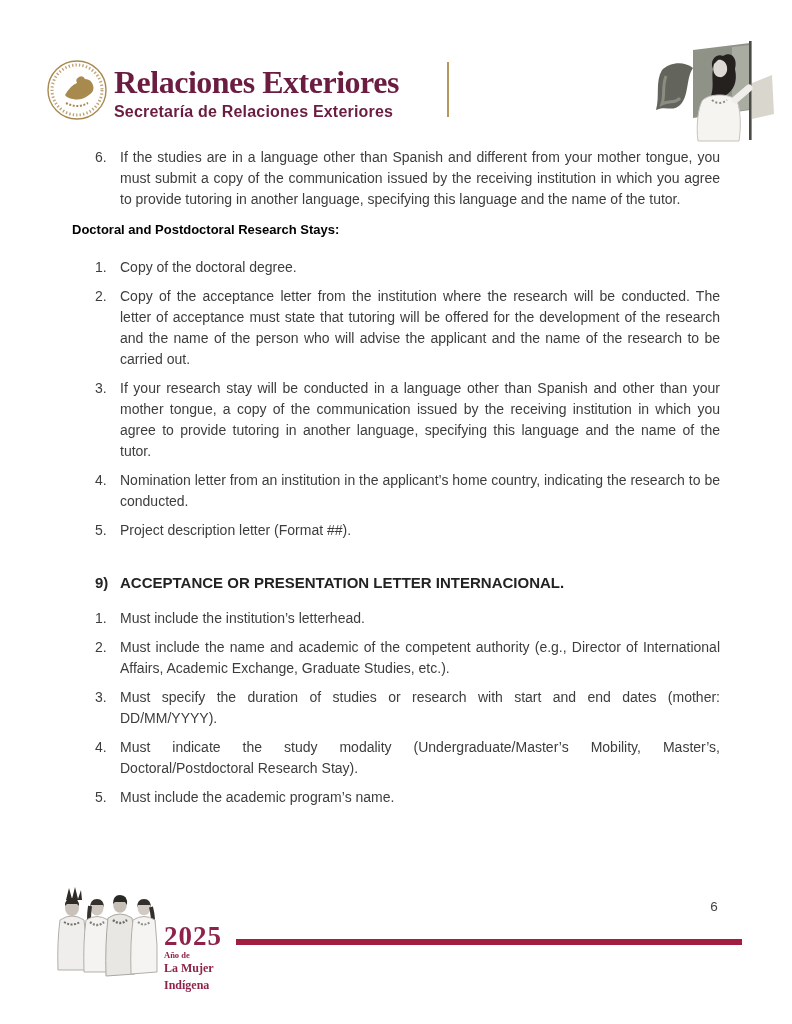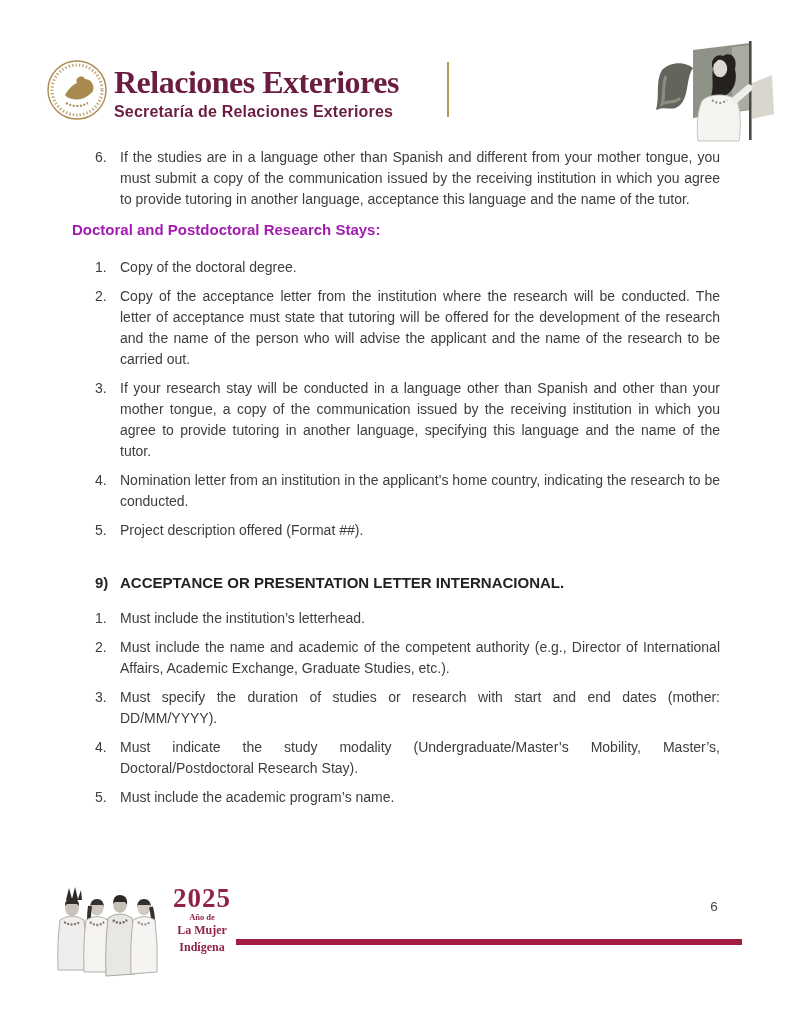--- a/index.html
+++ b/index.html
@@ -26,27 +26,27 @@
   .amexcid-word {font-weight:bold; font-size:24px; line-height:26px; letter-spacing:3px; color:#7f8285;}
   .amexcid-x {color:#9d2449;}
   .amexcid-tagline {margin-top:5px; font-size:6.5px; line-height:8px; font-weight:bold; letter-spacing:0.7px; color:#a3a19b;}
   .flag-illustration {position:absolute; left:652px; top:38px; width:136px; height:106px;}
 
   
   .content {position:absolute; top:147px; left:72px; width:648px; font-size:14px; line-height:21px;}
   .list-item {display:flex; margin-bottom:8px;}
   .list-item .num {flex:0 0 25px; margin-left:23px;}
   .list-item .txt {flex:1; text-align:justify;}
-  .section-heading {font-weight:bold; font-size:15px; line-height:21px; color:#a21caf; margin:9px 0 17px 0;}
+  .section-heading {font-weight:bold; font-size:13px; line-height:21px; color:#000000; margin:9px 0 17px 0;}
   .section2-heading {display:flex; font-weight:bold; font-size:15px; line-height:21px; color:#232323; margin:31px 0 15px 0;}
   .section2-heading .num {flex:0 0 25px; margin-left:23px;}
 
   
   .footer-illustration {position:absolute; left:52px; top:886px; width:118px; height:92px;}
-  .footer-brand {position:absolute; left:164px; top:884px; width:76px; text-align:center; color:#8e2248;}
+  .footer-brand {position:absolute; left:164px; top:922px; width:76px; color:#8e2248;}
   .fb-year {font-family:"Liberation Serif", serif; font-weight:bold; font-size:27px; line-height:28px; letter-spacing:1px;}
   .fb-caption {font-family:"Liberation Serif", serif; font-weight:bold; font-size:8.5px; line-height:10px;}
   .fb-campaign {font-family:"Liberation Serif", serif; font-weight:bold; font-size:12px; line-height:17px;}
   .footer-line {position:absolute; left:236px; top:939px; width:506px; height:6px; background:#a21e41;}
   .page-number {position:absolute; left:704px; top:899px; width:20px; text-align:center; font-size:13.5px; color:#454545;}
 </style>
 </head>
 <body>
 
 <div class="page">
@@ -84,21 +84,21 @@
         <path d="M83 62 L97 50" stroke="#efeeea" stroke-width="7" stroke-linecap="round"></path>
         <path d="M60 62 q7 6 15 0" fill="none" stroke="#8c8a85" stroke-width="2" stroke-dasharray="2 2"></path>
       </svg>
     </span>
   </div>
 
   <div class="content">
 
     <div class="list-item">
       <span class="num">6.</span>
-      <span class="txt">If the studies are in a language other than Spanish and different from your mother tongue, you must submit a copy of the communication issued by the receiving institution in which you agree to provide tutoring in another language, acceptance this language and the name of the tutor.</span>
+      <span class="txt">If the studies are in a language other than Spanish and different from your mother tongue, you must submit a copy of the communication issued by the receiving institution in which you agree to provide tutoring in another language, specifying this language and the name of the tutor.</span>
     </div>
 
     <div class="section-heading">Doctoral and Postdoctoral Research Stays:</div>
 
     <div>
       <div class="list-item">
         <span class="num">1.</span>
         <span class="txt">Copy of the doctoral degree.</span>
       </div>
       <div class="list-item">
@@ -108,21 +108,21 @@
       <div class="list-item">
         <span class="num">3.</span>
         <span class="txt">If your research stay will be conducted in a language other than Spanish and other than your mother tongue, a copy of the communication issued by the receiving institution in which you agree to provide tutoring in another language, specifying this language and the name of the tutor.</span>
       </div>
       <div class="list-item">
         <span class="num">4.</span>
         <span class="txt">Nomination letter from an institution in the applicant’s home country, indicating the research to be conducted.</span>
       </div>
       <div class="list-item">
         <span class="num">5.</span>
-        <span class="txt">Project description offered (Format ##).</span>
+        <span class="txt">Project description letter (Format ##).</span>
       </div>
     </div>
 
     <div class="section2-heading">
       <span class="num">9)</span>
       <span>ACCEPTANCE OR PRESENTATION LETTER INTERNACIONAL.</span>
     </div>
 
     <div>
       <div class="list-item">

